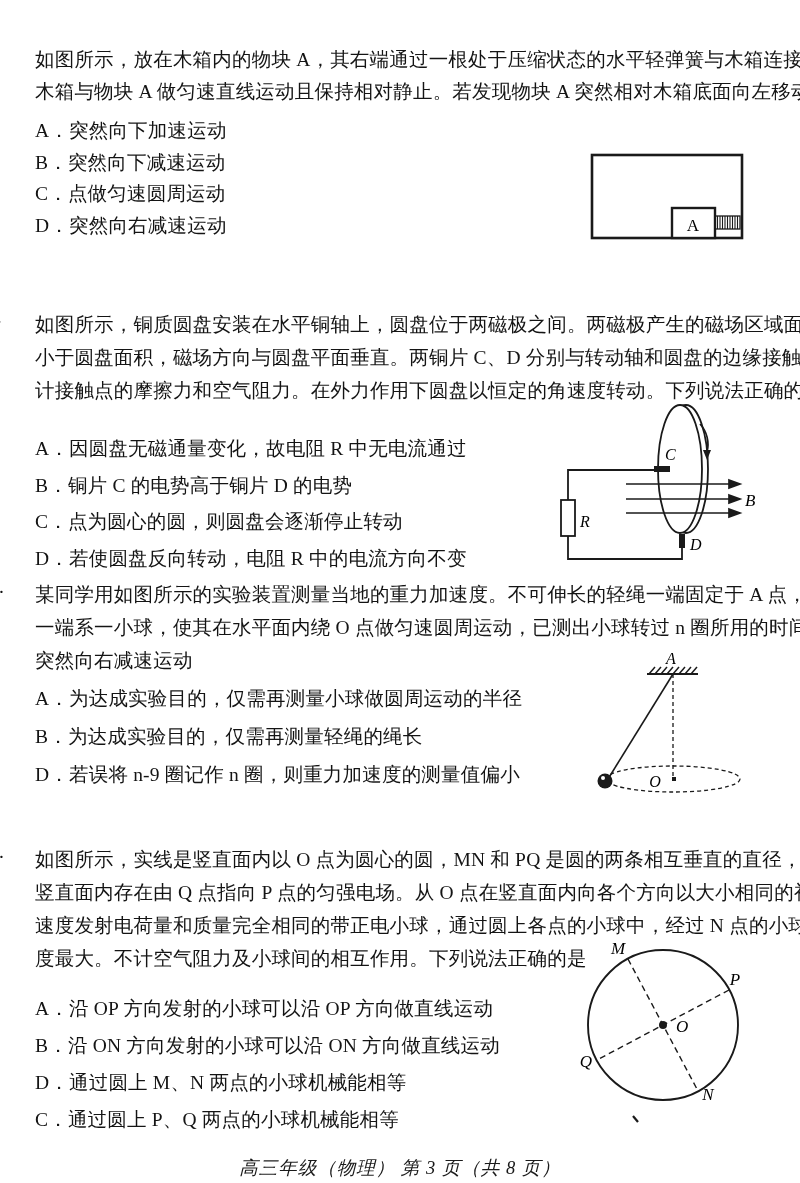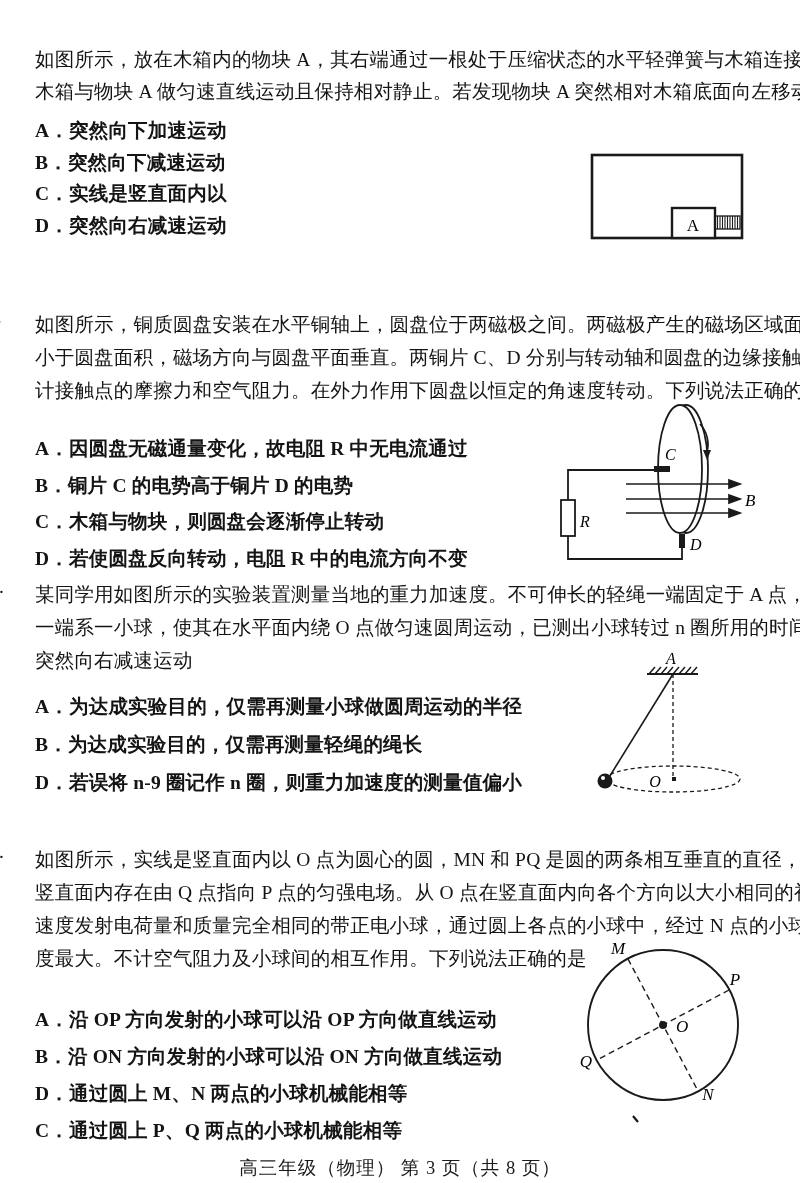--- a/index.html
+++ b/index.html
@@ -4,49 +4,49 @@
 <style>
   html,body{margin:0;padding:0;}
   body{
     width:800px;height:1183px;position:relative;overflow:hidden;
     background:#ffffff;color:#141414;
     font-family:"Liberation Serif","DejaVu Serif",serif;
   }
   .q{position:absolute;left:35px;width:737px;}
   .stem div{font-size:19.5px;line-height:33px;white-space:nowrap;letter-spacing:0.2px;}
   .q1 .stem div{line-height:32px;}
-  .opts{margin-top:7px;font-weight:bold;}
+  .opts{margin-top:7px;}
   .opt{font-size:19.5px;white-space:nowrap;letter-spacing:0.2px;}
   .q1 .opt{line-height:31.5px;}
   .q2 .opt{line-height:36.5px;}
   .q2 .opts{margin-top:24px;}
   .q3 .opt{line-height:38px;}
-  .q3 .opts{margin-top:11px;}
+  .q3 .opts{margin-top:3px;}
   .q4 .opt{line-height:37px;}
-  .q4 .opts{margin-top:26px;}
+  .q4 .opts{margin-top:15px;}
   .qnum{position:absolute;font-size:19.5px;color:#141414;}
   .fig{position:absolute;}
   .footer{
     position:absolute;left:0;top:1155px;width:100%;text-align:center;
-    font-size:18.5px;letter-spacing:1px;color:#1a1a1a;
+    font-size:18.5px;letter-spacing:1px;color:#1a1a1a;font-style:italic;
   }
   svg text{font-family:"Liberation Serif","DejaVu Serif",serif;}
 </style>
 </head>
 <body>
 
 <section class="q q1" style="top:44px;">
   <div class="stem">
     <div>如图所示，放在木箱内的物块 A，其右端通过一根处于压缩状态的水平轻弹簧与木箱连接。</div>
     <div>木箱与物块 A 做匀速直线运动且保持相对静止。若发现物块 A 突然相对木箱底面向左移动，</div>
   </div>
   <div class="opts">
     <div class="opt">A．突然向下加速运动</div>
     <div class="opt">B．突然向下减速运动</div>
-    <div class="opt">C．实线是竖直面内以</div>
+    <div class="opt">C．点做匀速圆周运动</div>
     <div class="opt">D．突然向右减速运动</div>
   </div>
 </section>
 
 <svg class="fig" style="left:588px;top:152px;" width="158" height="92" viewBox="0 0 158 92">
   <rect x="4" y="3" width="150" height="83" fill="none" stroke="#1a1a1a" stroke-width="2.6"></rect>
   <rect x="84" y="56" width="43" height="30" fill="#ffffff" stroke="#1a1a1a" stroke-width="2.4"></rect>
   <text x="105" y="79" font-size="17" text-anchor="middle">A</text>
   <g stroke="#1a1a1a" stroke-width="1.1">
     <rect x="127" y="64" width="25" height="13" fill="none" stroke-width="1.3"></rect>
@@ -65,21 +65,21 @@
 <span class="qnum" style="left:-13px;top:306px;">0.</span>
 <section class="q q2" style="top:308px;">
   <div class="stem">
     <div>如图所示，铜质圆盘安装在水平铜轴上，圆盘位于两磁极之间。两磁极产生的磁场区域面积</div>
     <div>小于圆盘面积，磁场方向与圆盘平面垂直。两铜片 C、D 分别与转动轴和圆盘的边缘接触。不</div>
     <div>计接触点的摩擦力和空气阻力。在外力作用下圆盘以恒定的角速度转动。下列说法正确的是</div>
   </div>
   <div class="opts">
     <div class="opt">A．因圆盘无磁通量变化，故电阻 R 中无电流通过</div>
     <div class="opt">B．铜片 C 的电势高于铜片 D 的电势</div>
-    <div class="opt">C．木箱与物块，则圆盘会逐渐停止转动</div>
+    <div class="opt">C．点为圆心的圆，则圆盘会逐渐停止转动</div>
     <div class="opt">D．若使圆盘反向转动，电阻 R 中的电流方向不变</div>
   </div>
 </section>
 
 <svg class="fig" style="left:553px;top:396px;" width="215" height="176" viewBox="0 0 215 176">
 
   <path d="M101,74 L15,74 L15,163 L129,163 L129,151" fill="none" stroke="#1a1a1a" stroke-width="1.8"></path>
 
   <rect x="8" y="104" width="14" height="36" fill="#ffffff" stroke="#1a1a1a" stroke-width="1.8"></rect>
   <text x="27" y="131" font-size="16" font-style="italic">R</text>

